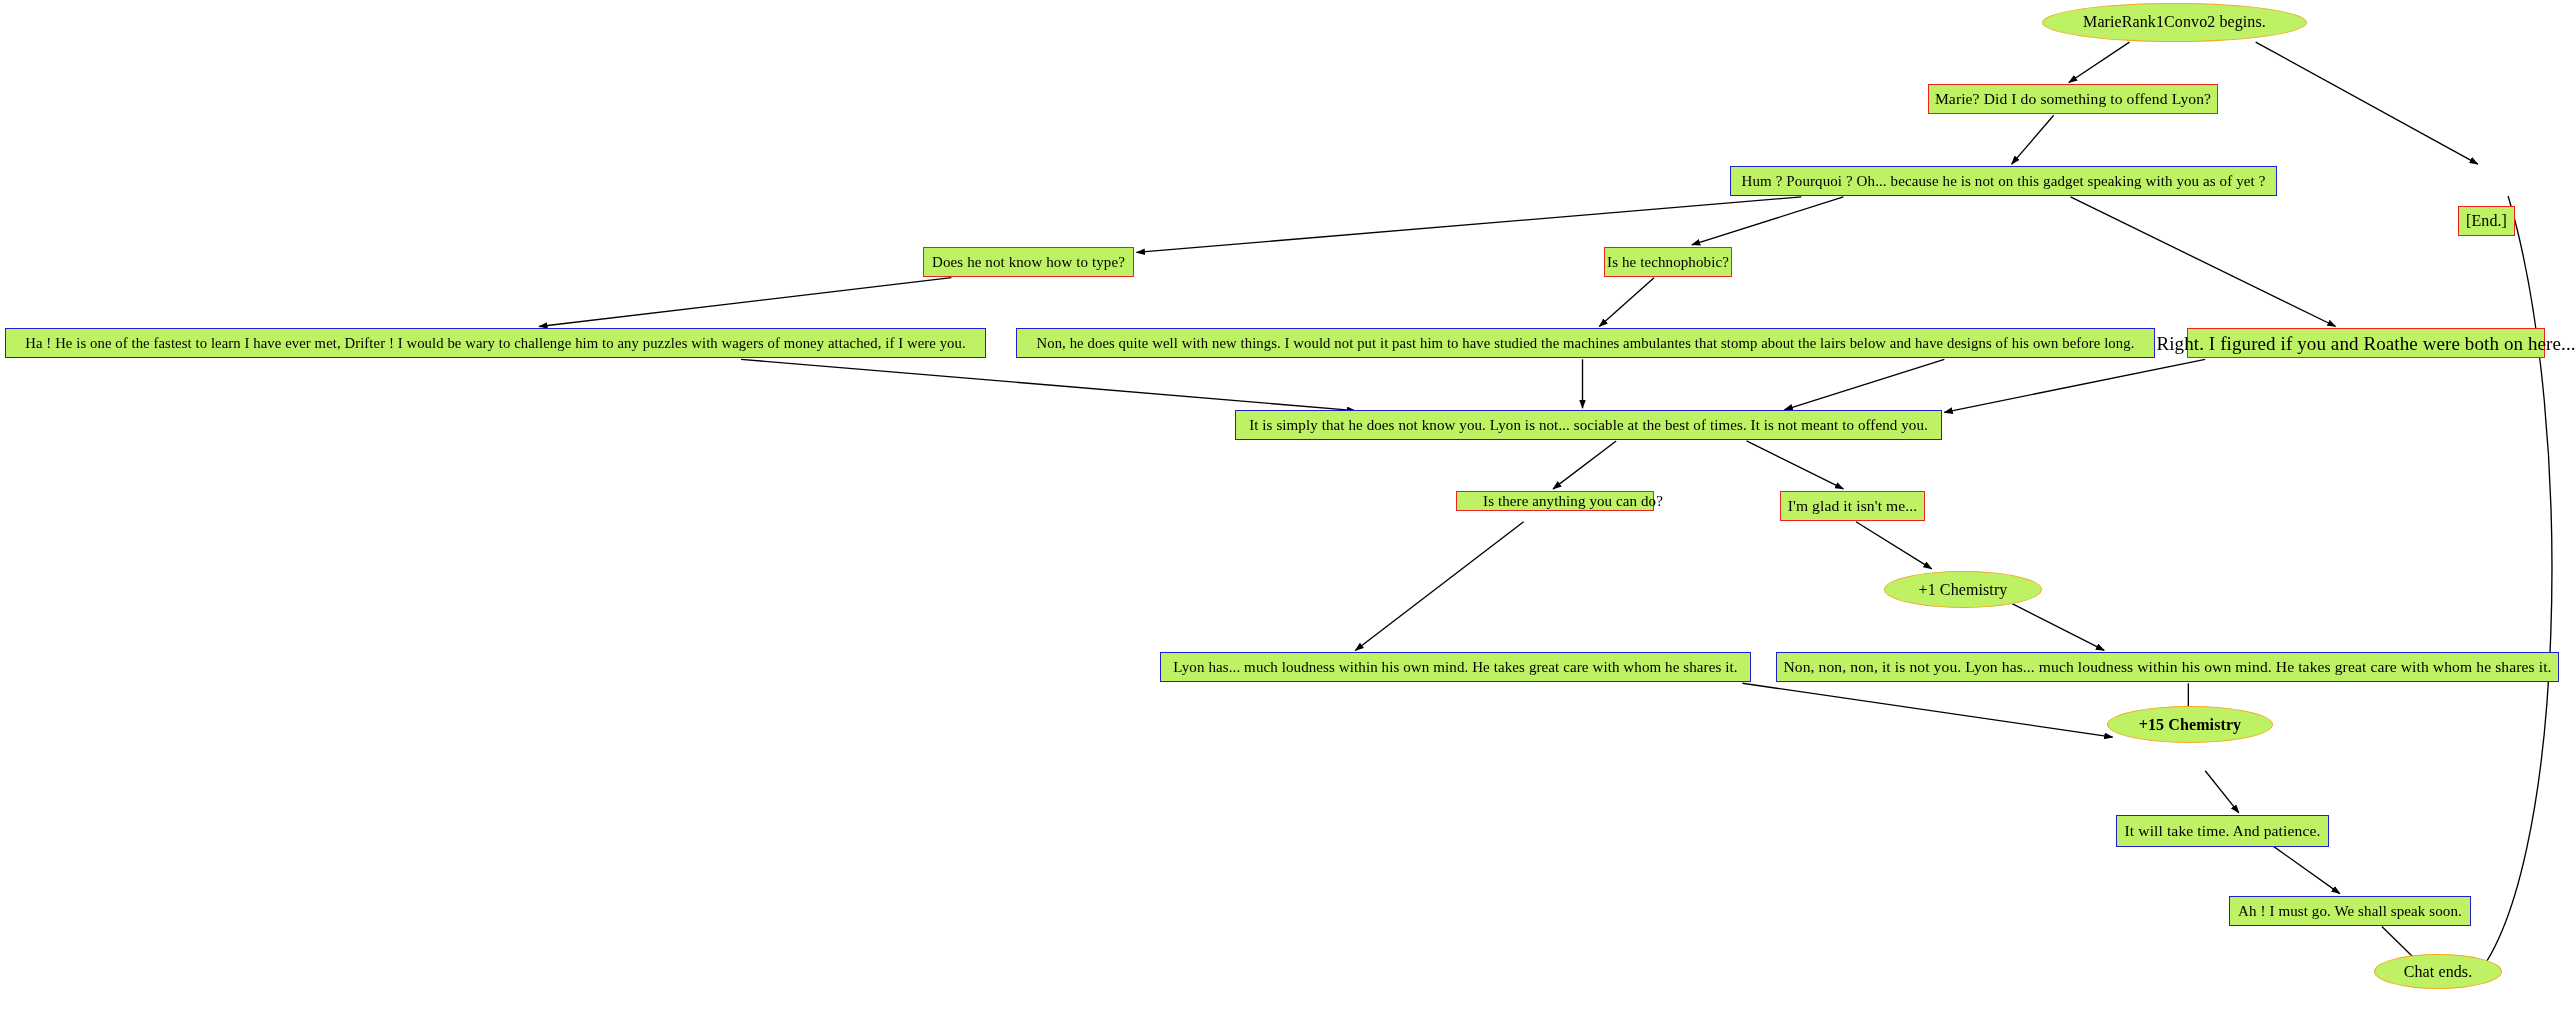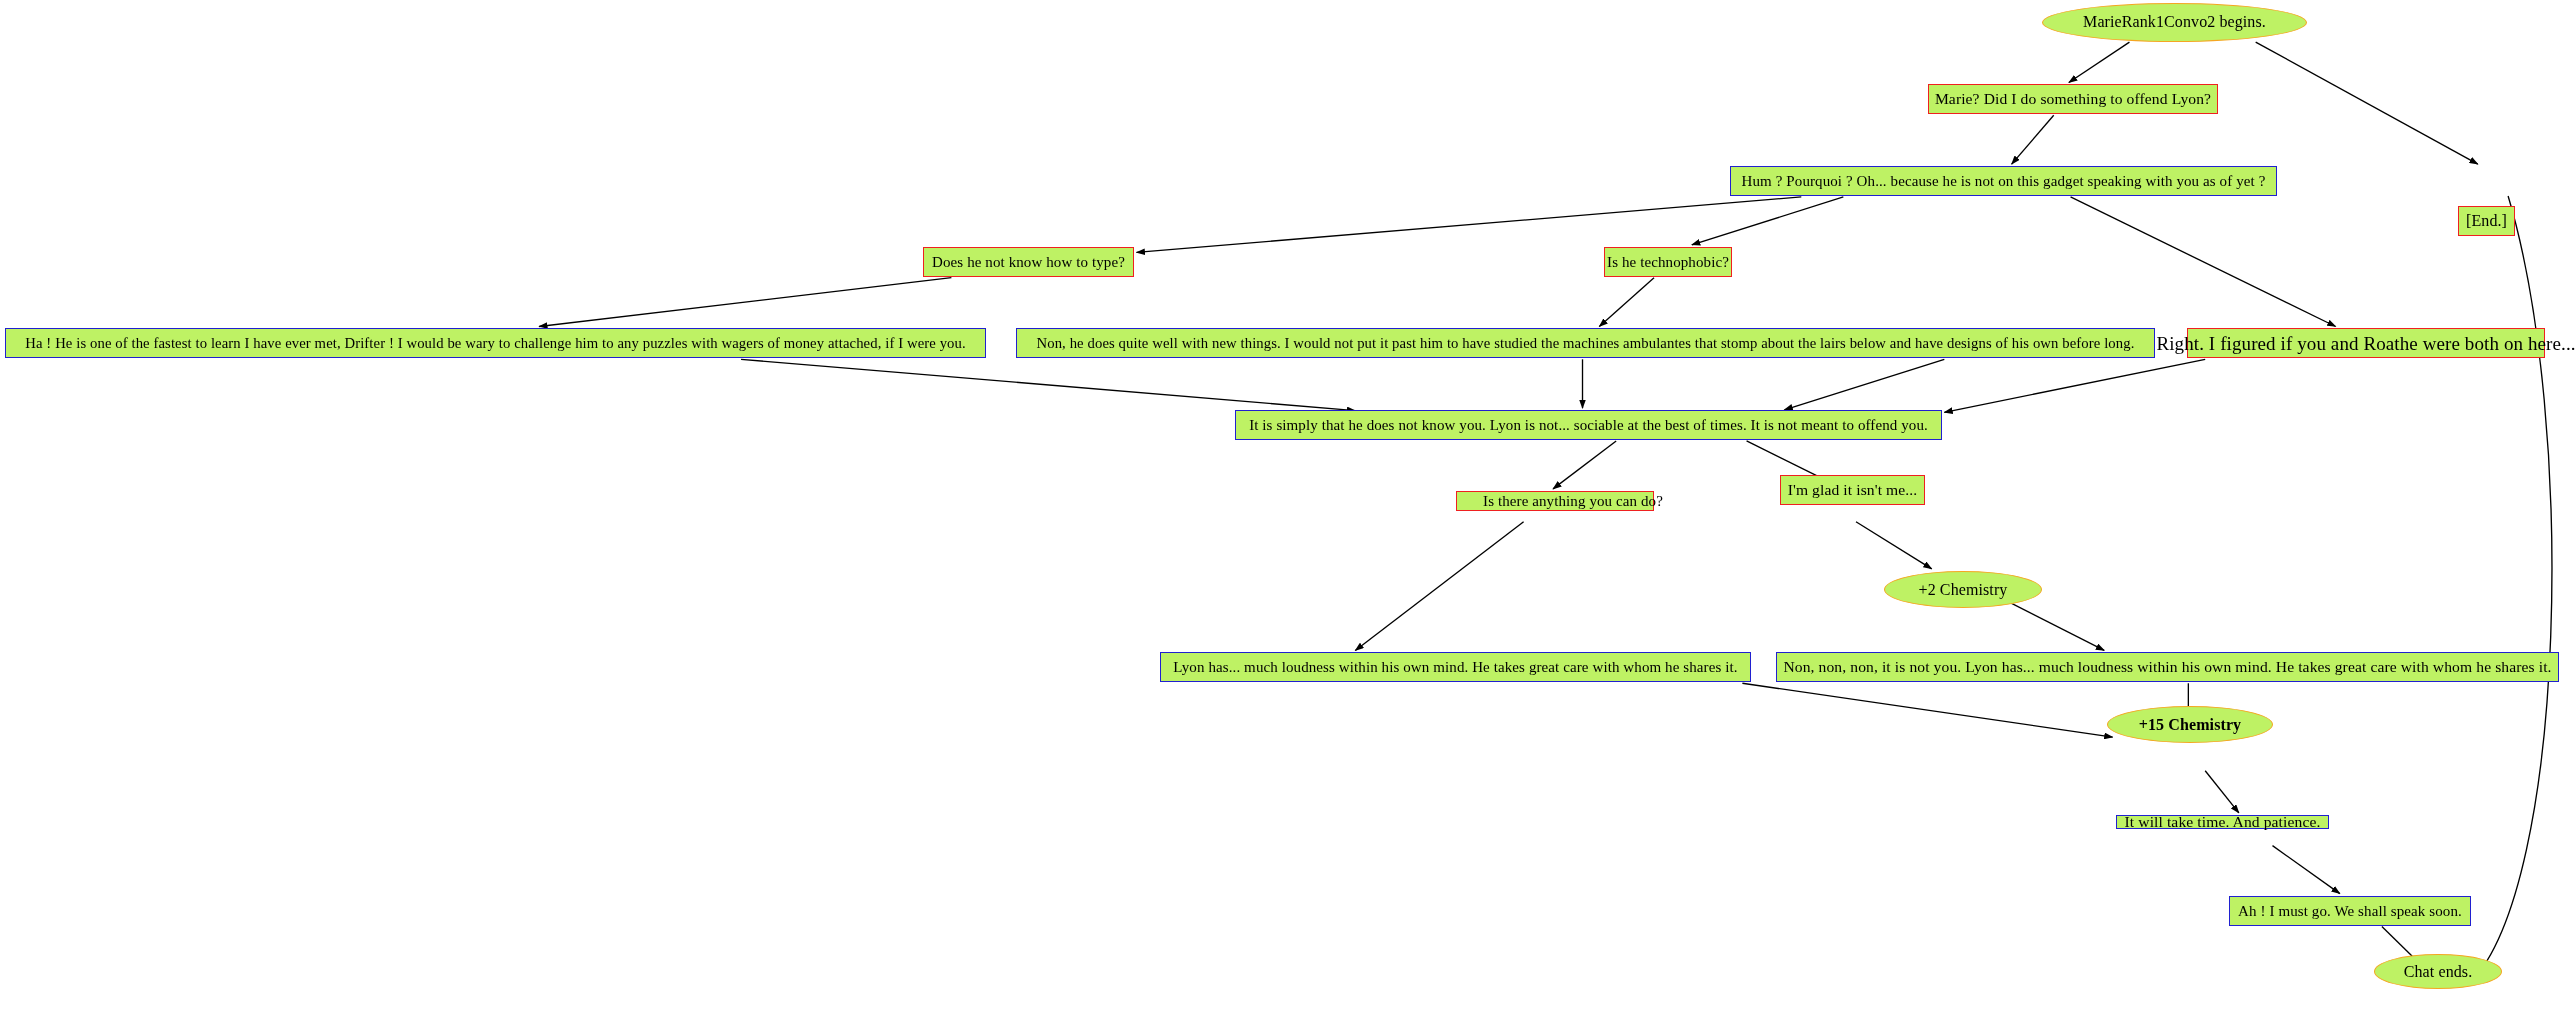--- a/index.html
+++ b/index.html
@@ -118,36 +118,36 @@
       </div>
       <div class="node box npc" style="left: 1016px; top: 328px; width: 1139px; height: 30px;">
         <span class="node-label" style="font-size: 14.7px;">Non, he does quite well with new things. I would not put it past him to have studied the machines ambulantes that stomp about the lairs below and have designs of his own before long.</span>
       </div>
       <div class="node box npc" style="left: 1235px; top: 410px; width: 707px; height: 30px;">
         <span class="node-label" style="font-size: 15px;">It is simply that he does not know you. Lyon is not... sociable at the best of times. It is not meant to offend you.</span>
       </div>
       <div class="node box player" style="left: 1456px; top: 491px; width: 198px; height: 20px; padding-left: 36px;">
         <span class="node-label" style="font-size: 15px;">Is there anything you can do?</span>
       </div>
-      <div class="node box player" style="left: 1780px; top: 475px; width: 145px; height: 30px;">
+      <div class="node box player" style="left: 1780px; top: 491px; width: 145px; height: 30px;">
         <span class="node-label" style="font-size: 15.6px;">I'm glad it isn't me...</span>
       </div>
       <div class="node ellipse event" style="left: 1884px; top: 571px; width: 158px; height: 37px;">
-        <span class="node-label">+2 Chemistry</span>
+        <span class="node-label">+1 Chemistry</span>
       </div>
       <div class="node box npc" style="left: 1160px; top: 652px; width: 591px; height: 30px;">
         <span class="node-label" style="font-size: 15px;">Lyon has... much loudness within his own mind. He takes great care with whom he shares it.</span>
       </div>
       <div class="node box npc" style="left: 1776px; top: 652px; width: 783px; height: 30px;">
         <span class="node-label" style="font-size: 15.6px;">Non, non, non, it is not you. Lyon has... much loudness within his own mind. He takes great care with whom he shares it.</span>
       </div>
       <div class="node ellipse event" style="left: 2107px; top: 706px; width: 166px; height: 37px; font-weight: bold;">
         <span class="node-label">+15 Chemistry</span>
       </div>
-      <div class="node box npc" style="left: 2116px; top: 815px; width: 213px; height: 14px;">
+      <div class="node box npc" style="left: 2116px; top: 815px; width: 213px; height: 32px;">
         <span class="node-label" style="font-size: 15.6px;">It will take time. And patience.</span>
       </div>
       <div class="node box npc" style="left: 2229px; top: 896px; width: 242px; height: 30px;">
         <span class="node-label" style="font-size: 15px;">Ah ! I must go. We shall speak soon.</span>
       </div>
       <div class="node ellipse event" style="left: 2374px; top: 954px; width: 128px; height: 35px;">
         <span class="node-label">Chat ends.</span>
       </div>
     </div>
 </div>

